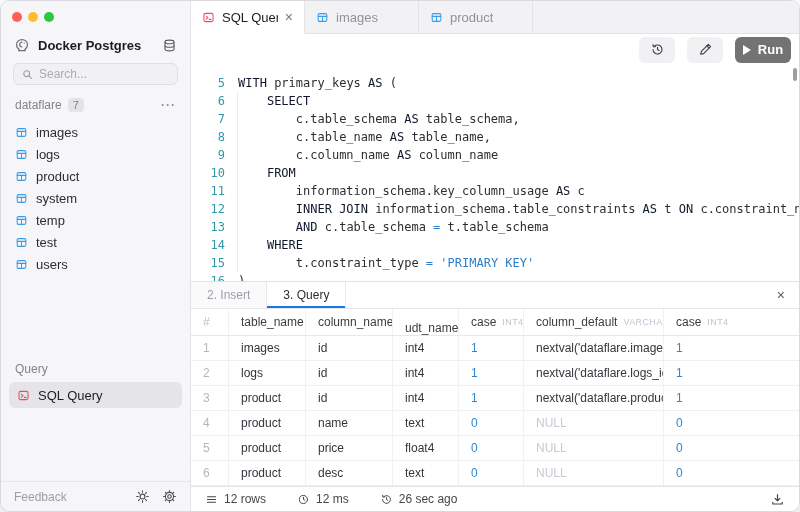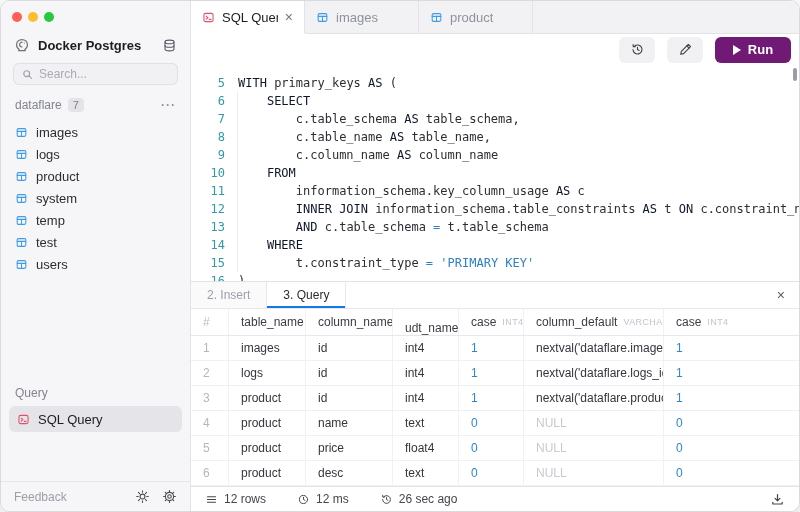--- a/index.html
+++ b/index.html
@@ -17,21 +17,21 @@
                 display:flex; align-items:center; gap:5px; padding:0 7px; }
   .search-box input { border:none; outline:none; background:transparent; font-size:12px; color:#5a5e66; width:100%; font-family:inherit; }
   .search-box input::placeholder { color:#a8acb4; }
   .schema-row { display:flex; align-items:center; gap:6px; margin:13px 14px 1px; font-size:12px; color:#80848d; }
   .badge { background:#e4e4e8; border-radius:4px; padding:1px 5px; font-size:11px; color:#7d818a; }
   .schema-spacer { flex:1; }
   .more { color:#8d929a; letter-spacing:1px; font-weight:700; font-size:12px; cursor:default; }
   .table-list { list-style:none; margin:8px 8px 0; }
   .table-list li { display:flex; align-items:center; gap:8px; height:22px; padding:0 6px; border-radius:5px; font-size:13px; color:#2b2e33; }
   .side-spacer { flex:1; }
-  .query-section { padding:0 8px; margin-bottom:49px; }
+  .query-section { padding:0 8px; margin-bottom:73px; }
   .section-title { padding:0 6px 6px; font-size:12px; color:#80848d; }
   .query-item { display:flex; align-items:center; gap:8px; height:26px; padding:0 8px; border-radius:6px; font-size:13px; color:#1b1d22; }
   .query-item.selected { background:#e5e5e9; }
   .sidebar-footer { height:30px; border-top:1px solid #e7e7ea; display:flex; align-items:center; gap:12px; padding:0 13px; font-size:12px; color:#9a9ea6; }
   .footer-spacer { flex:1; }
 
   .icn { display:inline-flex; width:15px; height:15px; flex:0 0 auto; }
   .icn svg { width:100%; height:100%; }
   .icn.sm { width:13px; height:13px; }
   .icn.lg { width:16px; height:16px; }
@@ -42,21 +42,21 @@
   .tabbar { height:33px; flex:0 0 33px; background:#f2f2f4; display:flex; border-bottom:1px solid #e3e3e7; }
   .tab { width:114px; display:flex; align-items:center; gap:7px; padding:0 11px; font-size:13px; color:#8e939b;
          border-right:1px solid #e3e3e7; position:relative; }
   .tab.active { background:#fff; color:#1b1d22; box-shadow:0 1px 0 0 #ffffff; z-index:2; }
   .tab .tab-close { margin-left:auto; color:#72767d; font-size:14px; line-height:1; cursor:default; }
   .tab-label { white-space:nowrap; overflow:hidden; }
   .tabbar-rest { flex:1; }
 
   .toolbar { height:31px; flex:0 0 31px; display:flex; align-items:center; justify-content:flex-end; gap:12px; padding:0 8px; background:#fff; }
   .icon-btn { width:36px; height:26px; border-radius:6px; background:#f1f1f4; display:flex; align-items:center; justify-content:center; cursor:default; }
-  .run-btn { width:76px; height:26px; border-radius:6px; background:#701a75; color:#fff; display:flex; align-items:center; justify-content:center; gap:7px; font-size:13px; font-weight:700; cursor:default; }
+  .run-btn { width:56px; height:26px; border-radius:6px; background:#737373; color:#fff; display:flex; align-items:center; justify-content:center; gap:7px; font-size:13px; font-weight:700; cursor:default; }
   .play { width:0; height:0; border-left:8px solid #fff; border-top:5px solid transparent; border-bottom:5px solid transparent; }
 
   .editor { flex:1; position:relative; overflow:hidden; background:#fff; font-family:"DejaVu Sans Mono","Liberation Mono",monospace; font-size:12px; padding-top:9px; }
   .indent-guide { position:absolute; left:46px; top:27px; width:1px; height:180px; background:#ececef; }
   .line { display:flex; height:18px; line-height:18px; white-space:pre; }
   .ln { width:34px; text-align:right; color:#2f9aa6; flex:0 0 34px; }
   .code { padding-left:13px; color:#2b2e33; white-space:pre; }
   .tok-kw { color:#0f172a; }
   .tok-op { color:#2f80c8; }
   .tok-str { color:#2f80c8; }

